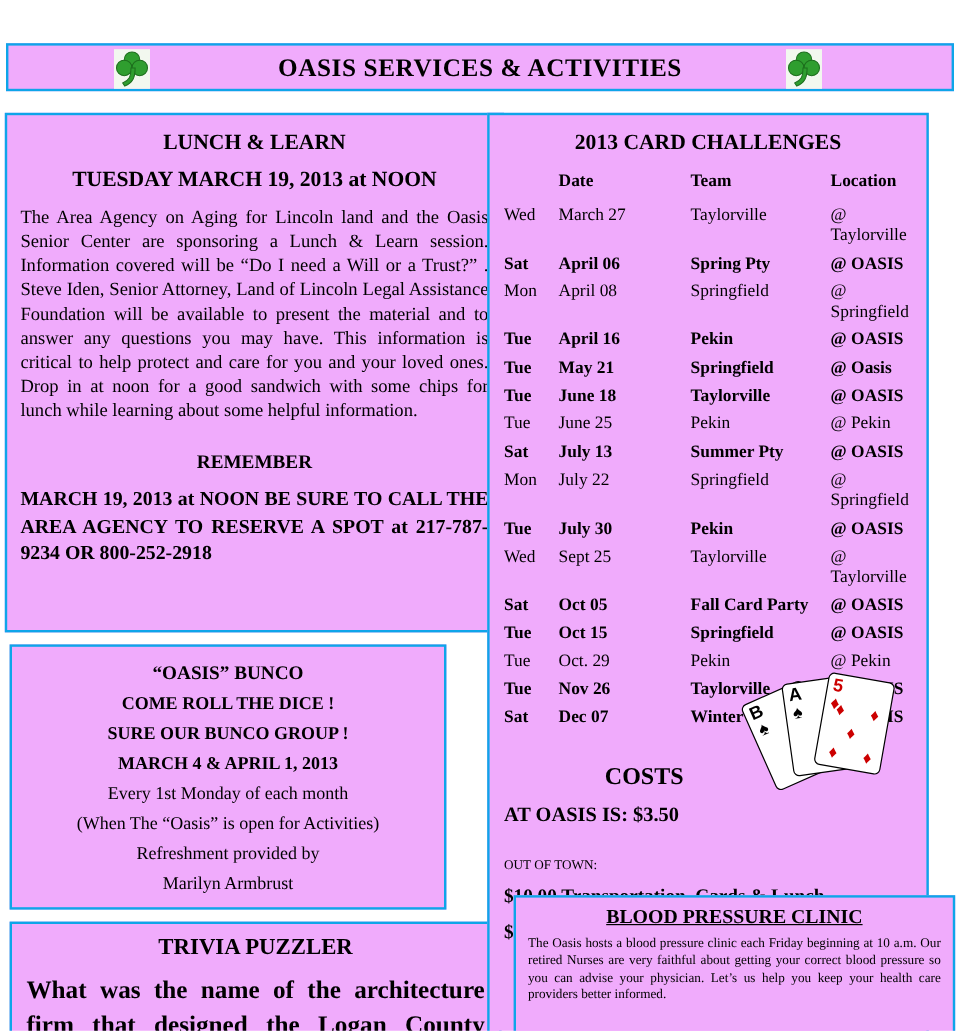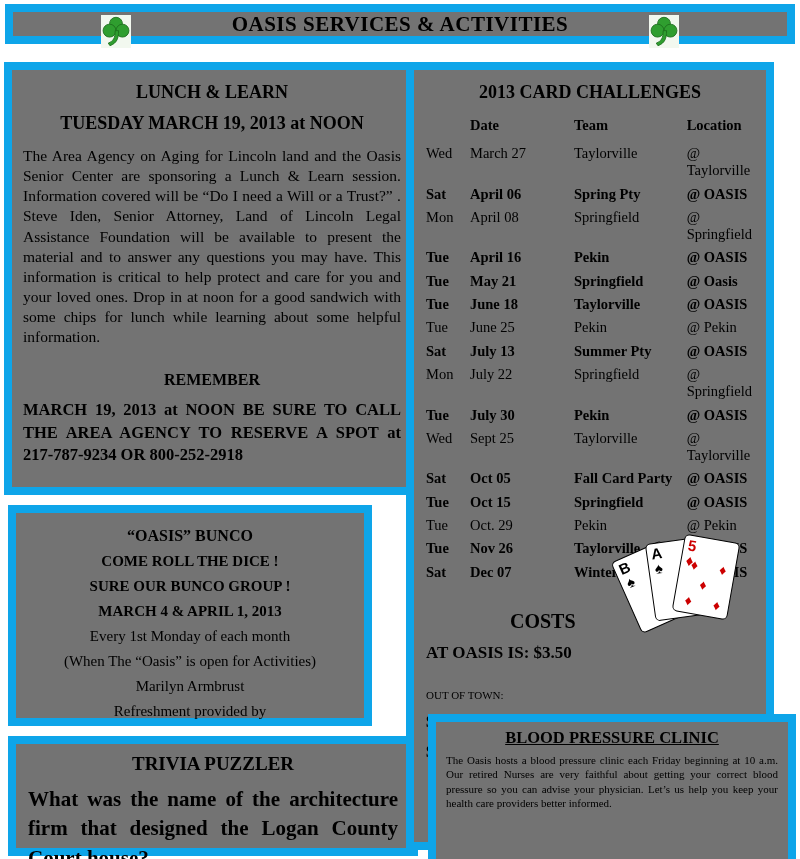--- a/index.html
+++ b/index.html
@@ -4,21 +4,21 @@
 <style>
   * { box-sizing: border-box; margin: 0; padding: 0; }
   html, body { background: #ffffff; }
   body {
     width: 800px; height: 859px;
     position: relative;
     font-family: "Liberation Serif", "DejaVu Serif", serif;
     color: #000;
     overflow: hidden;
   }
-  .box { position: absolute; border: 8px solid #0ea5e9; background: #737373; }
+  .box { position: absolute; border: 2px solid #0ea5e9; background: #f0abfc; margin-top: 32px; }
 
   
   #header-box { left: 5px; top: 4px; width: 790px; height: 40px; display: flex; align-items: center; justify-content: center; }
   #header-box h1 { font-size: 21px; font-weight: bold; letter-spacing: 0.5px; }
   .shamrock { position: absolute; top: 3px; width: 30px; height: 33px; background: #f2f8ef; display: flex; align-items: center; justify-content: center; }
   .sh-left { left: 88px; }
   .sh-right { right: 108px; }
 
   
   #lunch-box { left: 4px; top: 62px; width: 416px; height: 433px; padding: 10px 11px; }
@@ -119,22 +119,22 @@
   <p class="cta">MARCH 19, 2013 at NOON BE SURE TO CALL THE AREA AGENCY TO RESERVE A SPOT at 217-787-9234 OR 800-252-2918</p>
 </div>
 
 <div class="box" id="bunco-box">
   <div class="b-line b-title">“OASIS” BUNCO</div>
   <div class="b-line b-bold">COME ROLL THE DICE !</div>
   <div class="b-line b-bold">SURE OUR BUNCO GROUP !</div>
   <div class="b-line b-bold">MARCH 4 &amp; APRIL 1, 2013</div>
   <div class="b-line">Every 1st Monday of each month</div>
   <div class="b-line">(When The “Oasis” is open for Activities)</div>
+  <div class="b-line">Refreshment provided by</div>
   <div class="b-line">Marilyn Armbrust</div>
-  <div class="b-line">Refreshment provided by</div>
 </div>
 
 <div class="box" id="trivia-box">
   <div class="t-title">TRIVIA PUZZLER</div>
   <p class="t-q">What was the name of the architecture firm that designed the Logan County Court house?</p>
   <div class="t-a">Answer on page: 12</div>
 </div>
 
 <div class="box" id="cards-box">
   <div class="title-c">2013 CARD CHALLENGES</div>

